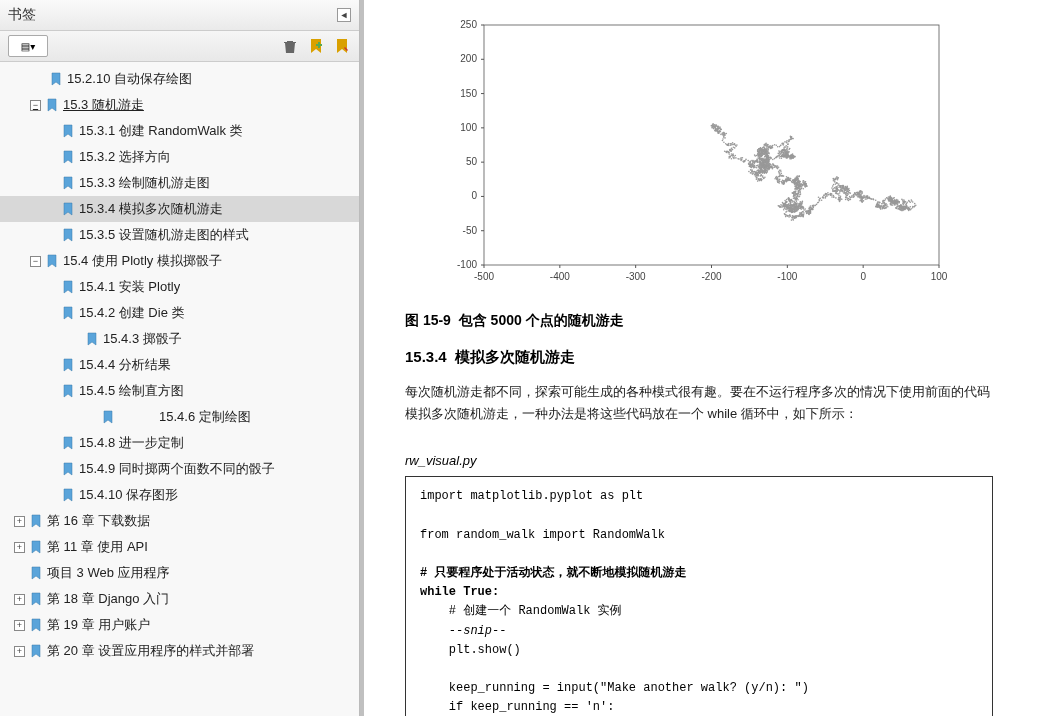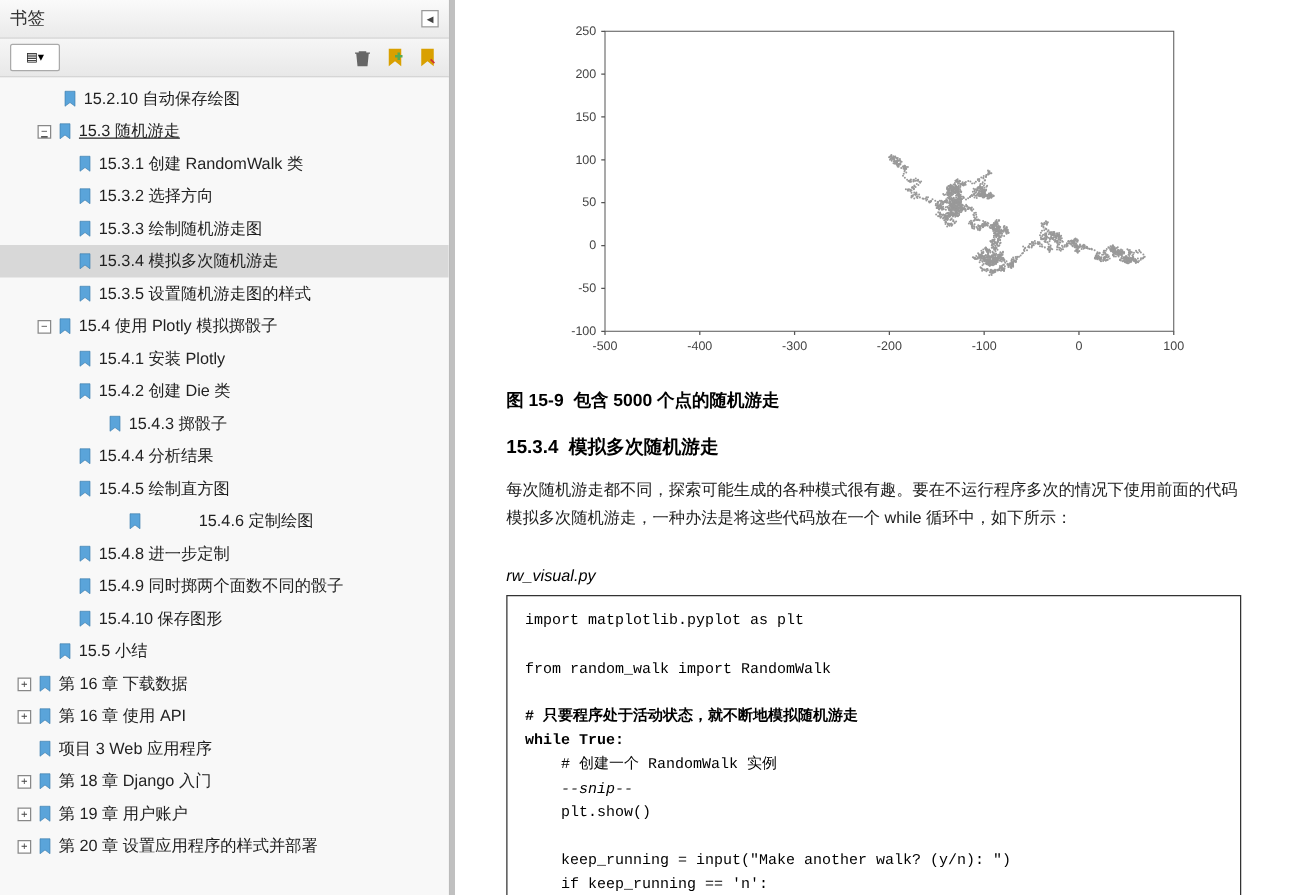--- a/index.html
+++ b/index.html
@@ -178,40 +178,33 @@
         </svg>
         <span class="tree-label">15.4.9 同时掷两个面数不同的骰子</span>
       </div>
       <div class="tree-item" style="padding-left: 46px;">
         <span class="expand-spacer"></span>
         <svg class="bookmark-icon" viewBox="0 0 14 14">
           <path fill="#5aa4da" stroke="#3a7aaa" stroke-width="0.5" d="M3 1h8v12l-4-3-4 3z"></path>
         </svg>
         <span class="tree-label">15.4.10 保存图形</span>
       </div>
-      <div class="tree-item" style="padding-left: 30px;">
-        <span class="expand-spacer"></span>
-        <svg class="bookmark-icon" viewBox="0 0 14 14">
-          <path fill="#5aa4da" stroke="#3a7aaa" stroke-width="0.5" d="M3 1h8v12l-4-3-4 3z"></path>
-        </svg>
-        <span class="tree-label">15.5 小结</span>
-      </div>
       <div class="tree-item" style="padding-left: 14px;">
         <span class="expand">+</span>
         <svg class="bookmark-icon" viewBox="0 0 14 14">
           <path fill="#5aa4da" stroke="#3a7aaa" stroke-width="0.5" d="M3 1h8v12l-4-3-4 3z"></path>
         </svg>
         <span class="tree-label">第 16 章 下载数据</span>
       </div>
       <div class="tree-item" style="padding-left: 14px;">
         <span class="expand">+</span>
         <svg class="bookmark-icon" viewBox="0 0 14 14">
           <path fill="#5aa4da" stroke="#3a7aaa" stroke-width="0.5" d="M3 1h8v12l-4-3-4 3z"></path>
         </svg>
-        <span class="tree-label">第 16 章 使用 API</span>
+        <span class="tree-label">第 11 章 使用 API</span>
       </div>
       <div class="tree-item" style="padding-left: 14px;">
         <span class="expand-spacer"></span>
         <svg class="bookmark-icon" viewBox="0 0 14 14">
           <path fill="#5aa4da" stroke="#3a7aaa" stroke-width="0.5" d="M3 1h8v12l-4-3-4 3z"></path>
         </svg>
         <span class="tree-label">项目 3 Web 应用程序</span>
       </div>
       <div class="tree-item" style="padding-left: 14px;">
         <span class="expand">+</span>

